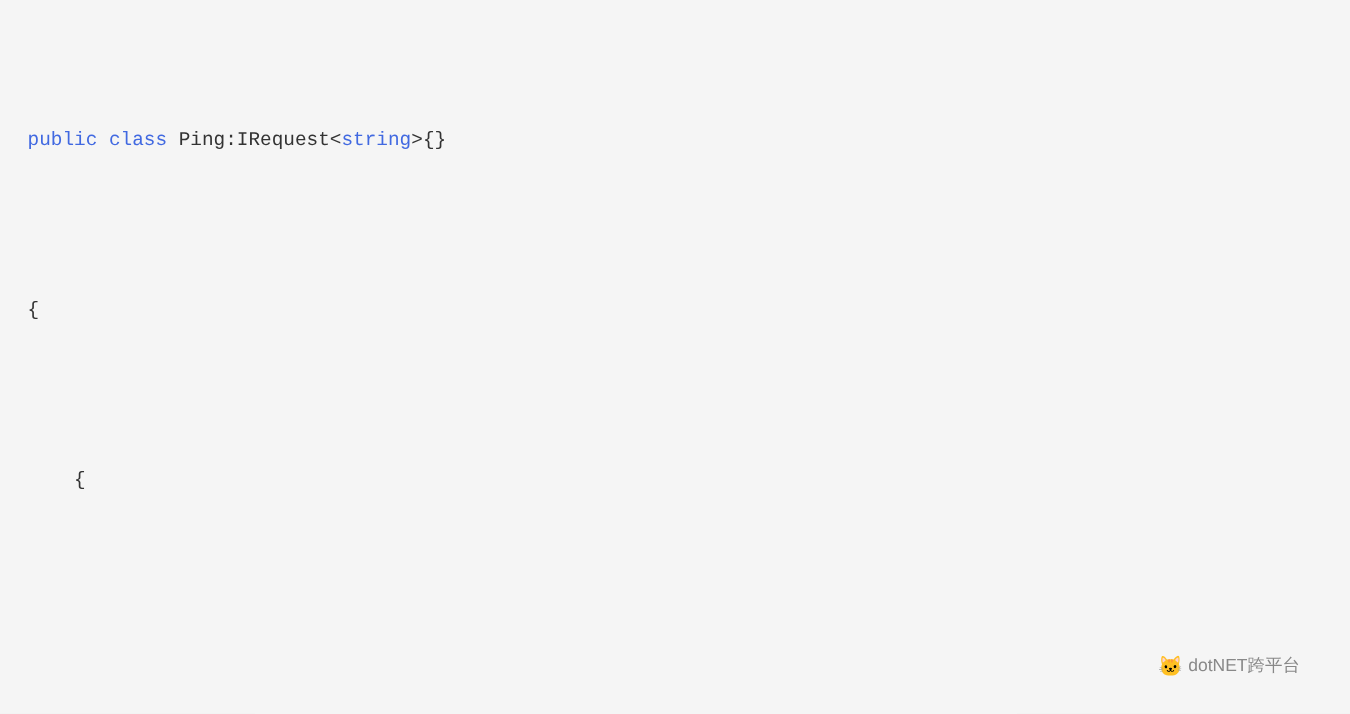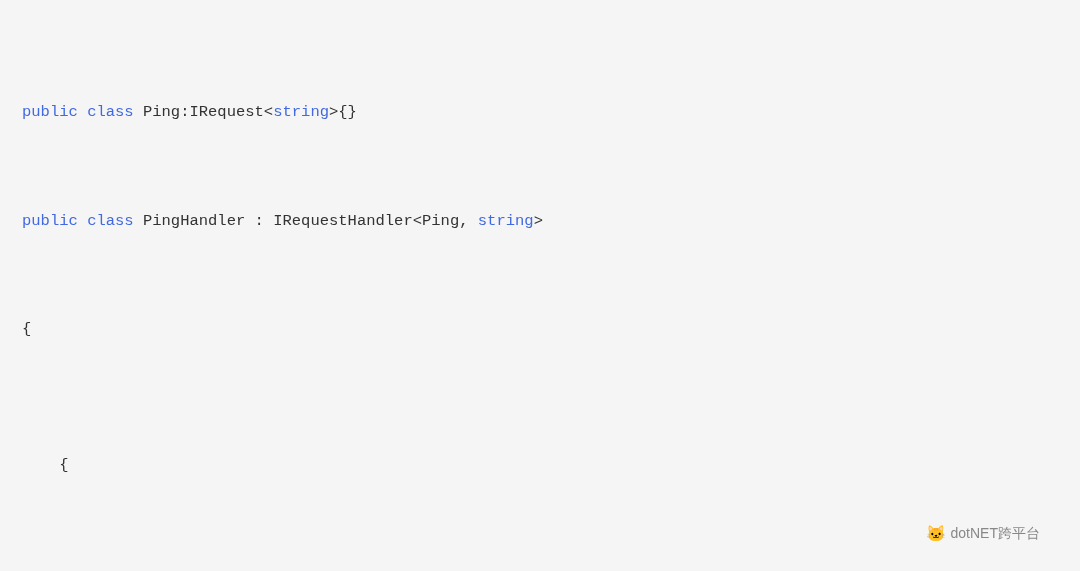--- a/index.html
+++ b/index.html
@@ -66,21 +66,20 @@
     }
   </style>
 </head>
 <body>
 
 <div class="code-container">
   <div class="code-block">
 
     <span class="code-line"><span class="kw-blue">public</span> <span class="kw-blue">class</span> <span class="plain">Ping:IRequest&lt;</span><span class="kw-blue">string</span><span class="plain">&gt;{}</span></span>
 
-    <span class="code-line"><span class="kw-blue">public</span> <span class="kw-blue">class</span> <span class="plain">PingHandler : IRequestHandler&lt;Ping, </span><span class="kw-blue">string</span><span class="plain">&gt;</span></span>
 
     <span class="code-line"><span class="plain">{</span></span>
 
 
     <span class="code-line"><span class="plain">    {</span></span>
 
     
 
     
 

